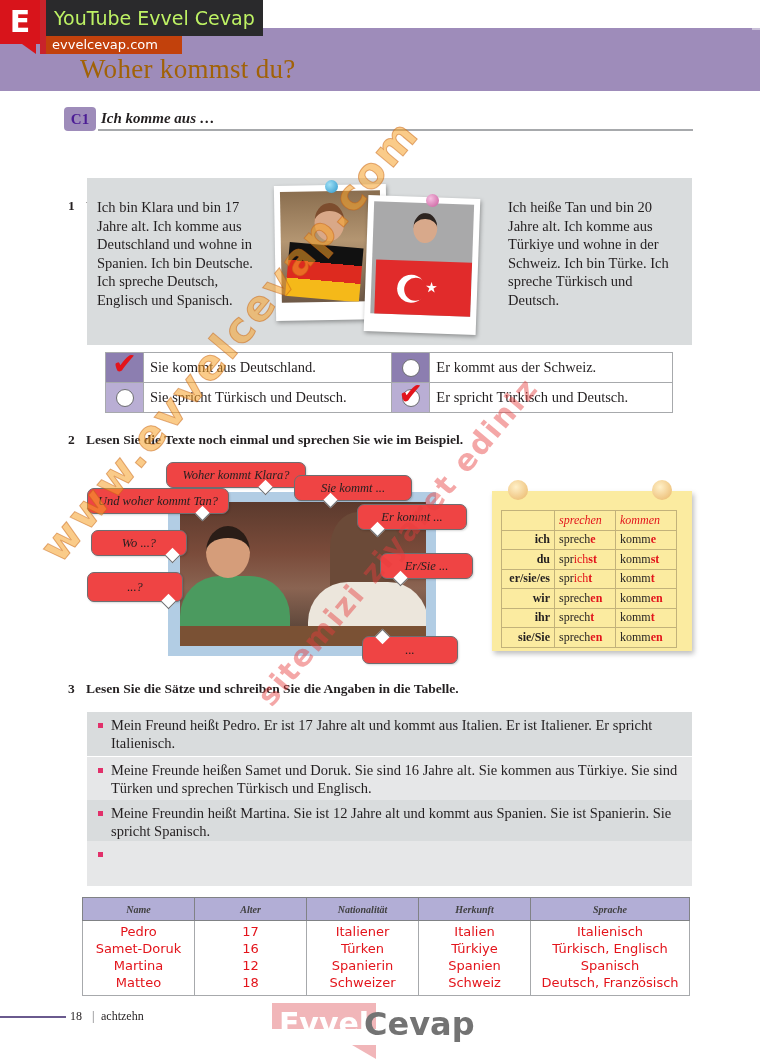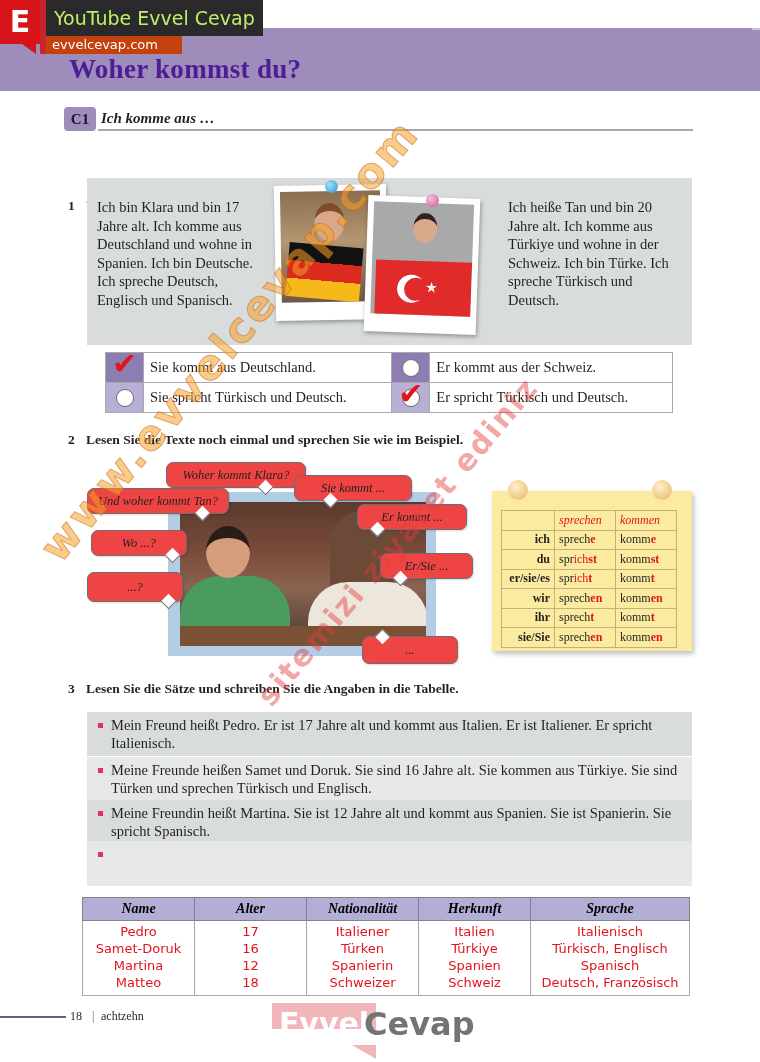--- a/index.html
+++ b/index.html
@@ -11,25 +11,25 @@
     font-family: "DejaVu Sans", sans-serif; font-weight: bold; font-size: 30px; line-height: 44px; text-align: center; }
   .brand-e-tail { position: absolute; left: 22px; top: 44px; width: 0; height: 0; border-left: 14px solid transparent; border-top: 10px solid #d8141b; }
   .brand-stripe { position: absolute; left: 40px; top: 0; width: 6px; height: 54px; background: #c9232b; }
   .yt-label { position: absolute; left: 46px; top: 0; height: 36px; padding: 0 8px; background: #2a2a2c; color: #bef264;
     font-family: "DejaVu Sans", sans-serif; font-size: 19px; line-height: 36px; }
   .site-label { position: absolute; left: 46px; top: 36px; height: 18px; padding: 0 6px; background: #c2410c; color: #fff;
     font-family: "DejaVu Sans", sans-serif; font-size: 13px; line-height: 18px; width: 136px; }
 
   .title-band { position: absolute; left: 0; top: 28px; width: 760px; height: 63px; background: #9e8cba; }
   .title-band-top-right { position: absolute; right: 0; top: 28px; width: 8px; height: 2px; background: #c9c0d8; }
-  .page-title { position: absolute; left: 69px; top: 54px; font-size: 27px; font-weight: bold; color: #4c1d95; letter-spacing: 0.3px; }
+  .page-title { position: absolute; left: 80px; top: 54px; font-size: 27px; font-weight: normal; color: #a16207; letter-spacing: 0.3px; }
 
   
   .c1-badge { position: absolute; left: 64px; top: 107px; width: 32px; height: 24px; background: #9e8cba; border-radius: 4px;
-    font-weight: bold; font-size: 15px; line-height: 24px; text-align: center; color: #0f172a; }
+    font-weight: bold; font-size: 15px; line-height: 24px; text-align: center; color: #4c1d95; }
   .c1-title { position: absolute; left: 101px; top: 110px; font-size: 15px; font-weight: bold; font-style: italic; }
   .c1-rule { position: absolute; left: 98px; top: 129px; width: 595px; height: 2px; background: #a7a9ac; }
 
   .task-heading { position: absolute; left: 68px; font-size: 13.5px; font-weight: bold; }
   .task-heading .num { display: inline-block; width: 18px; }
 
   
   .ex1-panel { position: absolute; left: 87px; top: 178px; width: 605px; height: 167px; background: #d9dcdd; }
   .ex1-text { position: absolute; font-size: 14.5px; line-height: 18.5px; color: #231f20; }
   .ex1-text.left { left: 97px; top: 198px; width: 170px; }
@@ -102,21 +102,21 @@
   .conj td.v { width: 61px; }
   .conj td.hd { color: #e3141b; font-style: italic; }
   .conj .end { color: #e3141b; font-weight: bold; }
 
   
   .ex3-item { position: absolute; left: 87px; width: 605px; background: #d9dcdd; font-size: 14.5px; line-height: 18px; padding: 4px 10px 4px 24px; }
   .ex3-item:nth-of-type(even) { background: #e6e7e8; }
   .ex3-item .bullet { position: absolute; left: 11px; top: 11px; width: 5px; height: 5px; background: #e2306a; }
 
   .ex3-table { position: absolute; left: 82px; top: 897px; width: 608px; border-collapse: collapse; border: 1px solid #a7a9ac; }
-  .ex3-table th { background: #b2aed6; font-style: italic; font-weight: bold; font-size: 14px; height: 23px; border: 1px solid #808285; color: #000000; }
+  .ex3-table th { background: #b2aed6; font-style: italic; font-weight: bold; font-size: 10px; height: 23px; border: 1px solid #808285; color: #404040; }
   .ex3-table td { text-align: center; vertical-align: top; border-left: 1px solid #a7a9ac; border-right: 1px solid #a7a9ac;
     color: #e3141b; font-family: "DejaVu Sans", sans-serif; font-size: 13px; line-height: 17px; padding: 2px 0 4px; }
   .cell-line { display: block; }
 
   
   .footer-rule { position: absolute; left: 0; top: 1016px; width: 66px; height: 2px; background: #6a5a8e; }
   .footer-num { position: absolute; left: 70px; top: 1009px; font-size: 12px; }
   .footer-sep { position: absolute; left: 92px; top: 1009px; font-size: 12px; color: #6d6e71; }
   .footer-word { position: absolute; left: 101px; top: 1009px; font-size: 12px; }
   .wm-evvel { position: absolute; left: 272px; top: 1003px; width: 104px; height: 26px; background: #f1b6b9; color: #fff;

